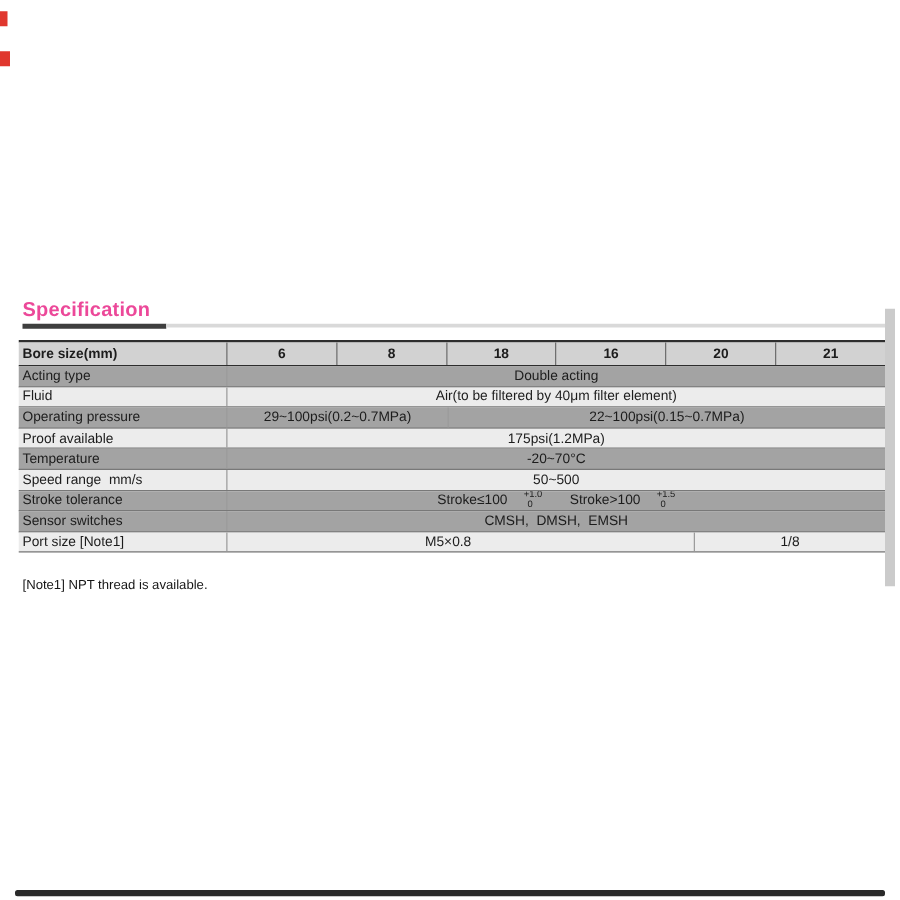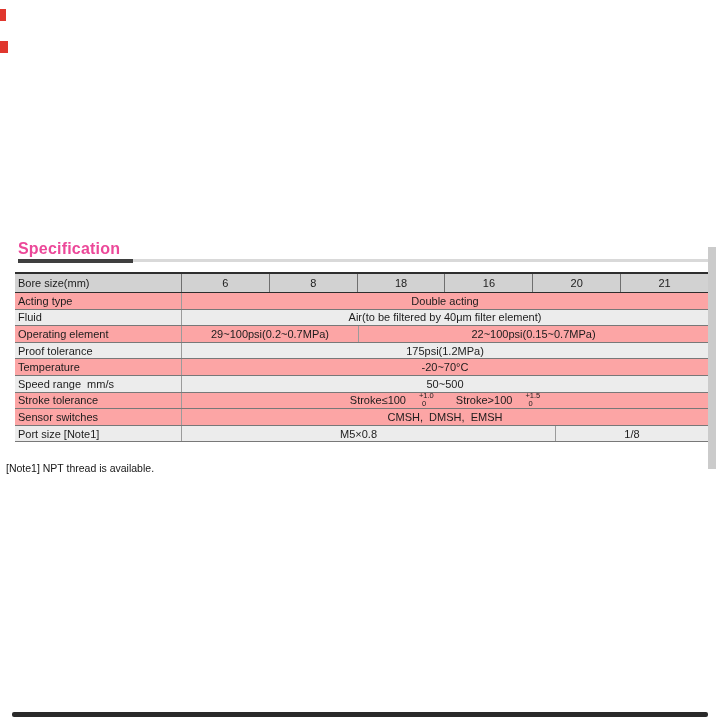--- a/index.html
+++ b/index.html
@@ -8,42 +8,42 @@
 
   .red-mark{position:absolute;left:0;background:#e0372e;}
   .red-mark.m1{top:9px;width:6px;height:12px;}
   .red-mark.m2{top:41px;width:8px;height:12px;}
 
   .heading{position:absolute;left:18px;top:240px;font-size:16px;font-weight:bold;color:#ec4899;letter-spacing:.2px;white-space:pre;}
   .rule-dark{position:absolute;left:18px;top:259px;width:115px;height:4px;background:#3f3f3f;}
   .rule-light{position:absolute;left:133px;top:259px;width:583px;height:3px;background:#d9d9d9;}
 
   .tbl{position:absolute;left:15px;top:272px;width:693px;border-top:2px solid #2e2e2e;font-size:11px;}
-  .tr{display:flex;align-items:stretch;border-bottom:1px solid #787878;background:#fca5a5;}
-  .tr.header{height:18px;background:#d2d2d2;border-bottom:1px solid #2d2d2d;font-weight:normal;}
+  .tr{display:flex;align-items:stretch;border-bottom:1px solid #787878;background:#a3a3a3;}
+  .tr.header{height:18px;background:#d2d2d2;border-bottom:1px solid #2d2d2d;font-weight:bold;}
   .tr.body{height:15.6px;}
   .tr.alt{background:#ececec;}
   .td{display:flex;align-items:center;white-space:pre;overflow:hidden;}
   .td + .td{border-left:1px solid #9b9b9b;}
   .tr.header .td + .td{border-left-color:#6f6f6f;}
   .td.label{width:163px;flex:0 0 163px;padding-left:3px;justify-content:flex-start;}
   .td.val{justify-content:center;text-align:center;}
   .td.full{flex:1 1 auto;}
   .td.col{flex:1 1 0;}
   .td.w2{flex:0 0 176px;}   
   .td.w4r{flex:1 1 auto;}   
   .td.w4{flex:0 0 353px;}   
   .td.w2r{flex:1 1 auto;margin-left:20px;}   
 
   .tol{display:inline-flex;flex-direction:column;justify-content:center;font-size:7.5px;line-height:1.05;margin-left:2px;transform:translateY(-0.5px);font-style:normal;}
   .tol i{font-style:normal;display:block;text-align:left;margin-left:11px;}
   .tol i.tb{padding-left:3px;}
   .tol-gap{display:inline-block;width:22px;}
 
-  .note{position:absolute;left:6px;top:462px;font-size:10.5px;color:#161616;white-space:pre;}
+  .note{position:absolute;left:18px;top:462px;font-size:10.5px;color:#161616;white-space:pre;}
 
   .right-shadow{position:absolute;left:708px;top:247px;width:8px;height:222px;background:#cbcbcb;}
   .bottom-bar{position:absolute;left:12px;top:712px;width:696px;height:5px;background:#2a2a2a;border-radius:2px;}
 </style>
 </head>
 <body>
 
 <div class="canvas">
 
   <div class="red-mark m1"></div>
@@ -69,27 +69,27 @@
       <div class="td label">Acting type</div>
       <div class="td val full">Double acting</div>
     </div>
 
     <div class="tr body alt">
       <div class="td label">Fluid</div>
       <div class="td val full">Air(to be filtered by 40μm filter element)</div>
     </div>
 
     <div class="tr body">
-      <div class="td label">Operating element</div>
+      <div class="td label">Operating pressure</div>
       <div class="td val w2">29~100psi(0.2~0.7MPa)</div>
       <div class="td val w4r">22~100psi(0.15~0.7MPa)</div>
     </div>
 
     <div class="tr body alt">
-      <div class="td label">Proof tolerance</div>
+      <div class="td label">Proof available</div>
       <div class="td val full">175psi(1.2MPa)</div>
     </div>
 
     <div class="tr body">
       <div class="td label">Temperature</div>
       <div class="td val full">-20~70°C</div>
     </div>
 
     <div class="tr body alt">
       <div class="td label">Speed range  mm/s</div>

